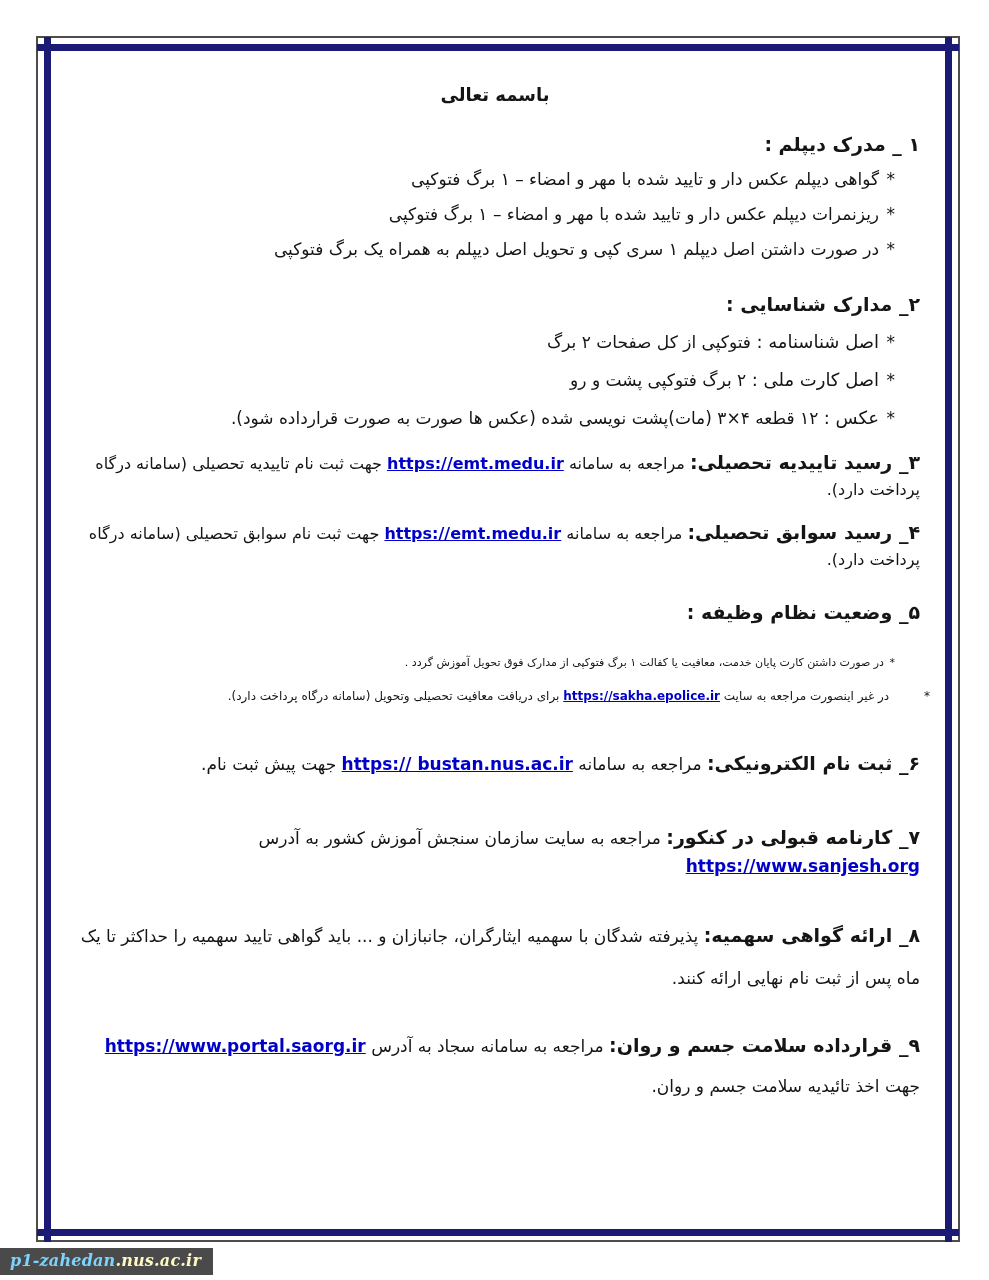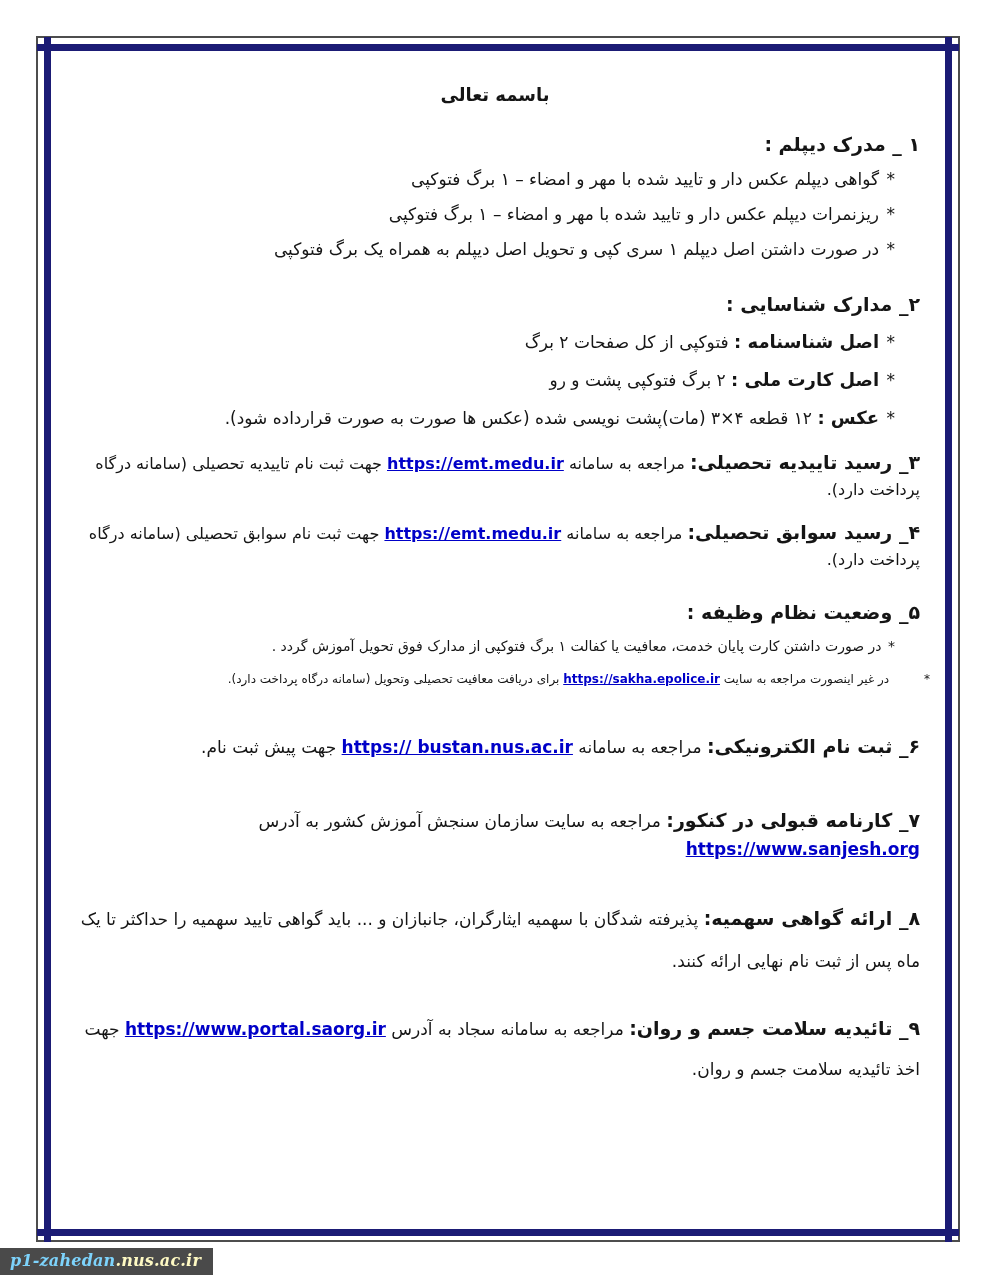--- a/index.html
+++ b/index.html
@@ -20,34 +20,34 @@
 
   
   .content{position:absolute;right:69px;left:70px;top:0;}
   .bismillah{margin-top:84px;text-align:center;font-weight:bold;font-size:18px;}
   .title-box{
     width:712px;margin:33px auto 0;background:#fff;border:2.5px solid #070707;
     border-radius:18px;box-shadow:5px 6px 3px #9e9e9e;
     text-align:center;padding:26px 10px;font-weight:bold;font-size:27px;box-sizing:content-box;
   }
   .sh{font-weight:bold;font-size:19px;line-height:26px;}
-  .bil{font-weight:bold;font-size:18px;}
+  .bil{font-weight:normal;font-size:18px;}
   .bl{padding-right:25px;font-size:17px;}
   .star{display:inline-block;margin-left:2px;}
   .lnk{color:#0000c8;font-weight:bold;text-decoration:underline;direction:ltr;unicode-bidi:embed;cursor:pointer;}
   .s1{margin-top:26px;}
   .s1 .bl{line-height:35px;}
   .s1 .sh{margin-bottom:5px;}
   .s2{margin-top:24px;}
   .s2 .bl{line-height:38px;}
   .s2 .sh{margin-bottom:6px;}
   .line3{margin-top:12px;font-size:16px;line-height:26px;}
   .line4{margin-top:16px;font-size:16px;line-height:26px;}
   .s5{margin-top:26px;}
-  .s5 .bl1{padding-right:25px;line-height:34px;margin-top:4px;font-size:14px;}
+  .s5 .bl1{padding-right:25px;line-height:34px;margin-top:21px;font-size:11px;}
   .s5 .bl2{padding-right:60px;padding-left:40px;text-indent:-35px;line-height:32px;font-size:12px;}
   .line6{margin-top:38px;font-size:17px;line-height:28px;}
   .line7{margin-top:46px;font-size:17px;line-height:28px;}
   .p8{margin-top:35px;font-size:17px;line-height:42px;}
   .p9{margin-top:27px;font-size:17px;line-height:40px;}
 
   
   .badge{
     position:absolute;left:0;top:1248px;background:#4a4a4a;direction:ltr;
     padding:3px 12px 5px 10px;font-family:"DejaVu Serif",serif;font-style:italic;
@@ -120,21 +120,21 @@
       <span>مراجعه به  سایت سازمان سنجش آموزش کشور به آدرس</span>
       <a class="lnk">https://www.sanjesh.org</a>
     </div>
 
     <div class="p8">
       <span class="sh">۸_ ارائه گواهی سهمیه:</span>
       <span>پذیرفته شدگان با سهمیه  ایثارگران، جانبازان و ... باید گواهی تایید سهمیه را حداکثر تا یک ماه پس از ثبت نام نهایی ارائه کنند.</span>
     </div>
 
     <div class="p9">
-      <span class="sh">۹_ تائیدیه سلامت جسم و روان:</span>
+      <span class="sh">۹_ قرارداده سلامت جسم و روان:</span>
       <span>مراجعه به سامانه سجاد به آدرس</span>
       <a class="lnk">https://www.portal.saorg.ir</a>
       <span>جهت اخذ تائیدیه سلامت جسم و روان.</span>
     </div>
 
   </div>
 
   <div class="badge">
     <span class="wm1">p1-zahedan</span><span class="wm2">.nus.ac.ir</span>
   </div>

